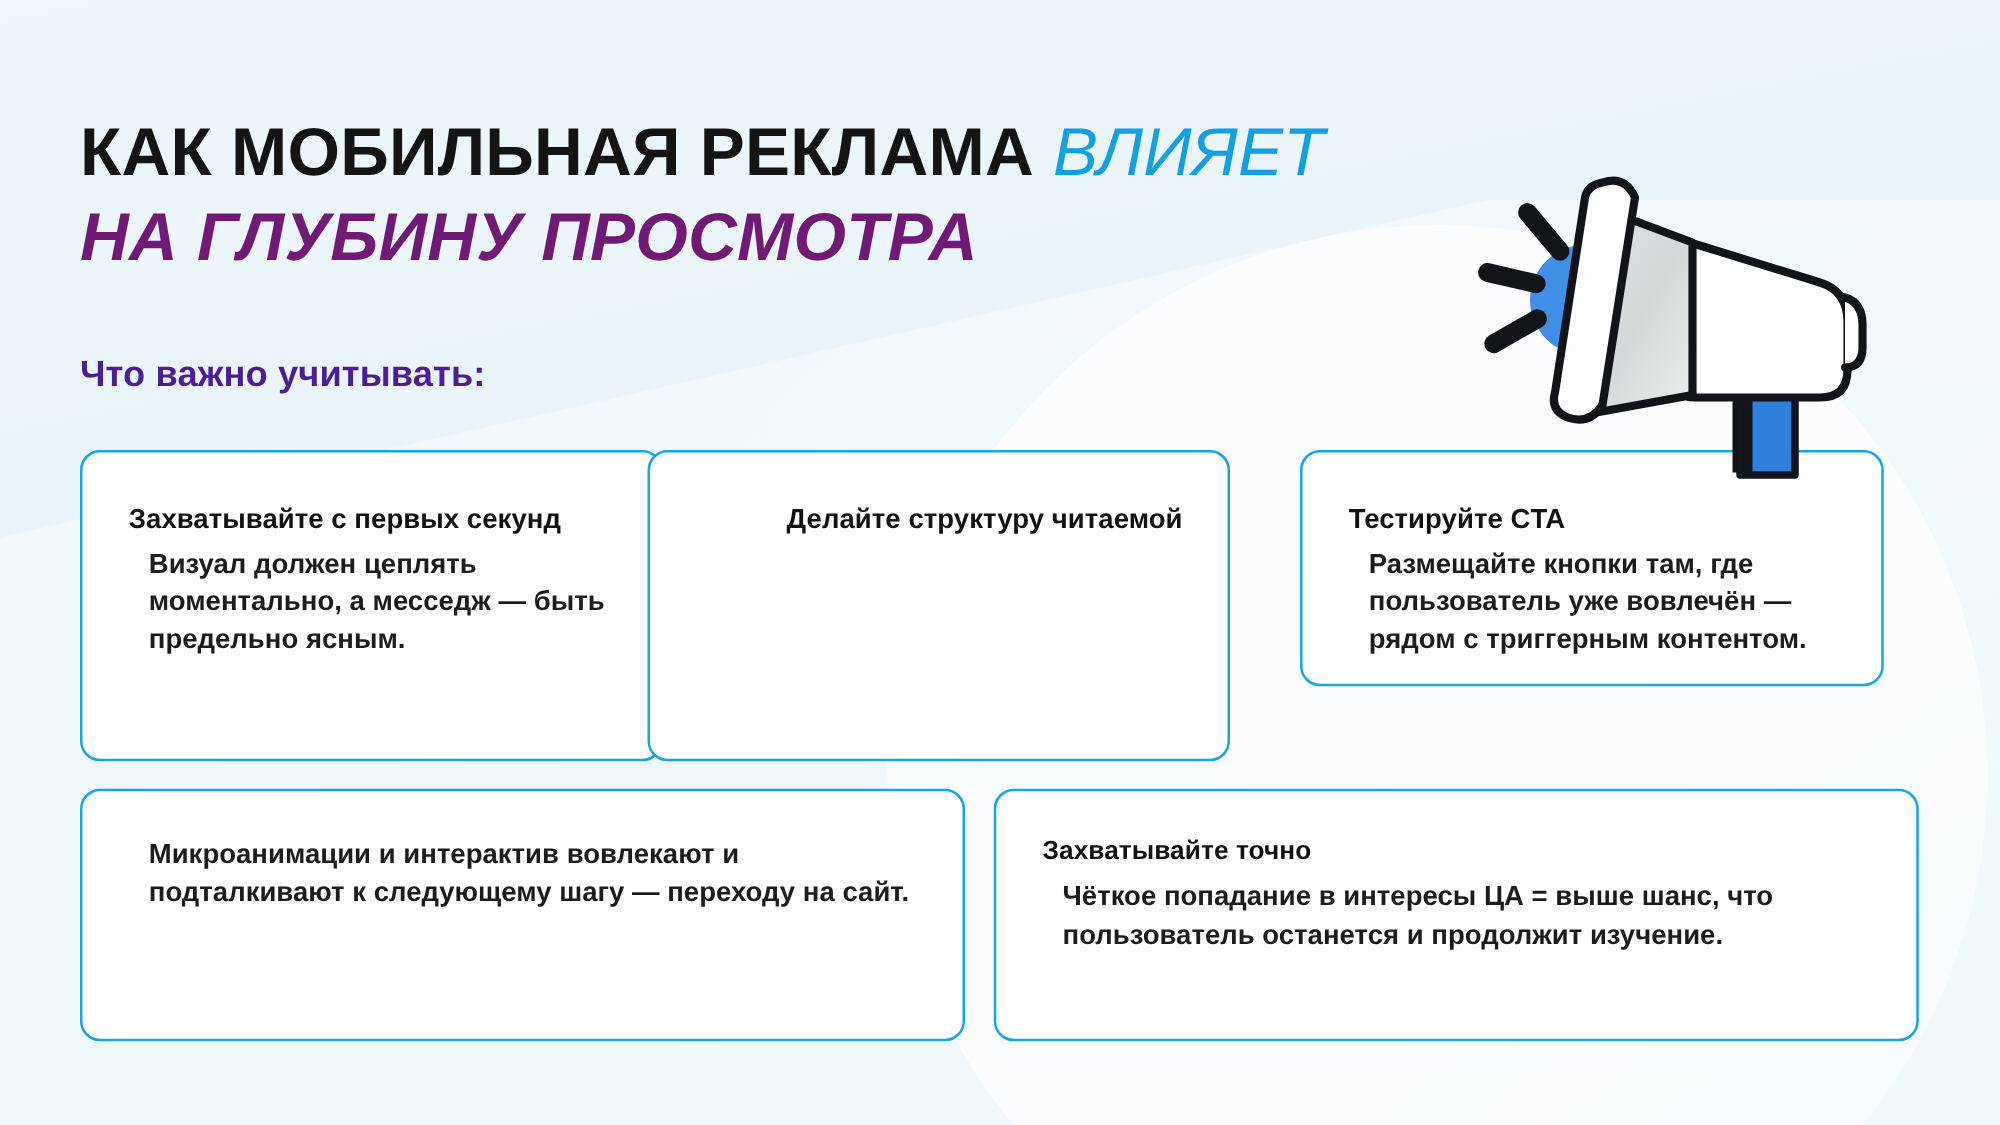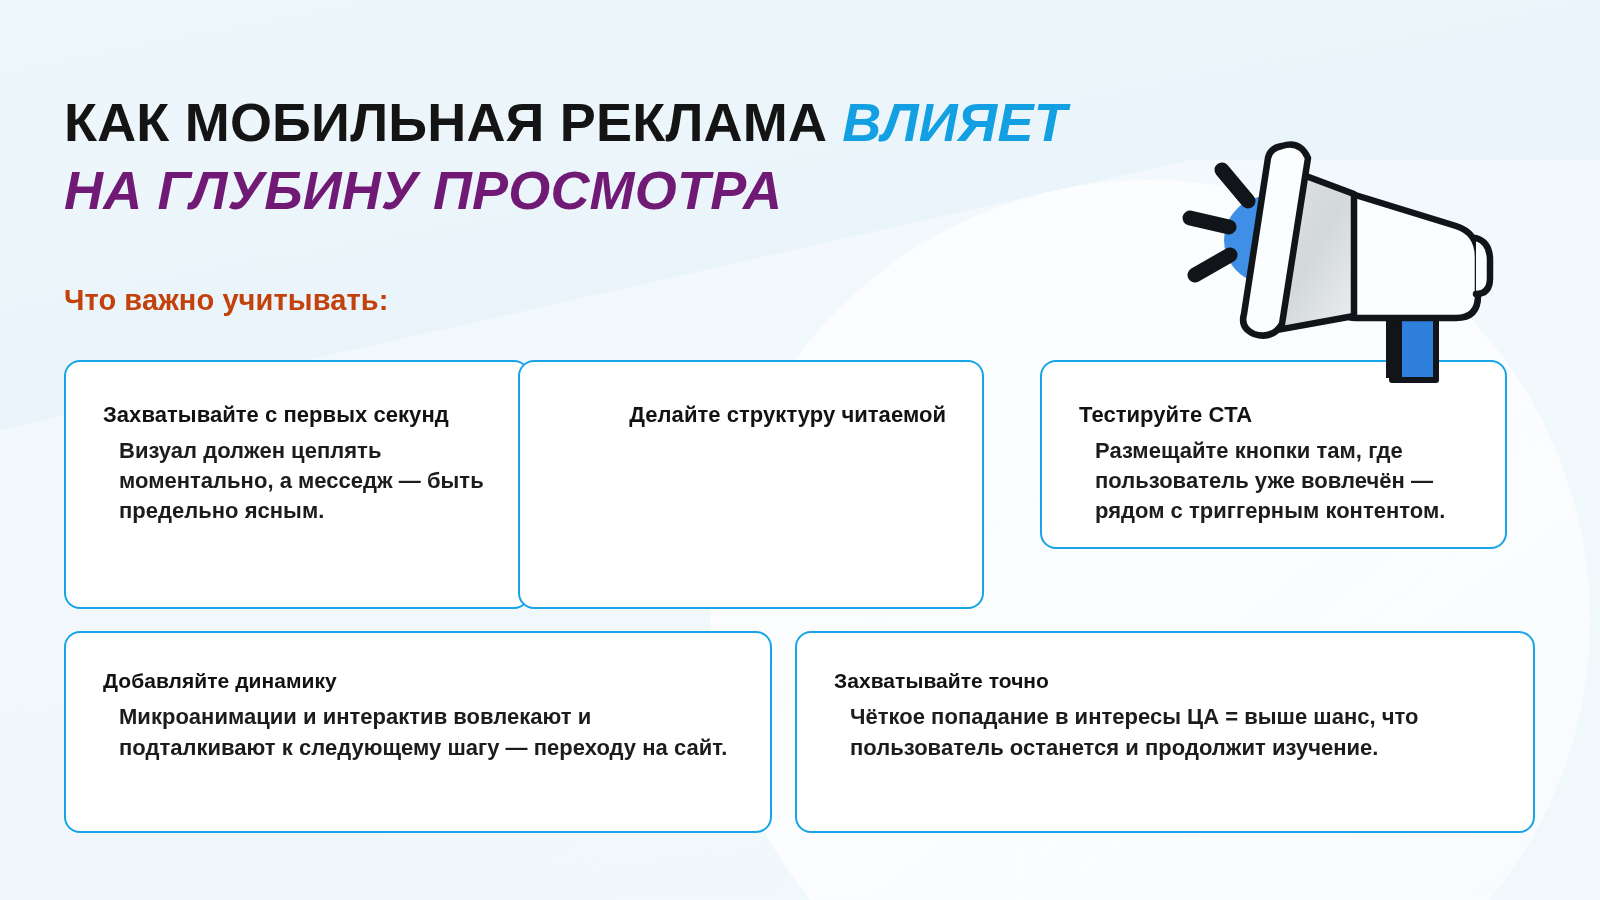--- a/index.html
+++ b/index.html
@@ -39,35 +39,35 @@
     font-size:54px;
     line-height:68px;
     font-weight:700;
     letter-spacing:0.2px;
     white-space:nowrap;
   }
   .hl-line1 { color:#141414; }
   .hl-em {
     color:#12a0e3;
     font-style:italic;
-    font-weight:700;
+    font-weight:400;
   }
   .hl-line2 {
     color:#701a75;
     font-style:italic;
     font-weight:700;
   }
 
   
   #subheading {
     position:absolute;
     left:64px; top:284px;
     font-size:29px;
     font-weight:700;
-    color:#c2410c;
+    color:#4c1d95;
     letter-spacing:0.1px;
   }
 
   
   .card {
     position:absolute;
     background:#ffffff;
     border:2.5px solid #18a4e6;
     border-radius:16px;
     padding:4px;
@@ -204,21 +204,20 @@
 
   <div class="card" id="card-3">
     <div class="card-inner">
       <div class="card-title">Тестируйте CTA</div>
       <div class="card-body">Размещайте кнопки там, где пользователь уже вовлечён — рядом с триггерным контентом.</div>
     </div>
   </div>
 
   <div class="card" id="card-4">
     <div class="card-inner">
-      <div class="card-title">Добавляйте динамику</div>
       <div class="card-body">Микроанимации и интерактив вовлекают и подталкивают к следующему шагу — переходу на сайт.</div>
     </div>
   </div>
 
   <div class="card" id="card-5">
     <div class="card-inner">
       <div class="card-title">Захватывайте точно</div>
       <div class="card-body">Чёткое попадание в интересы ЦА = выше шанс, что пользователь останется и продолжит изучение.</div>
     </div>
   </div>

